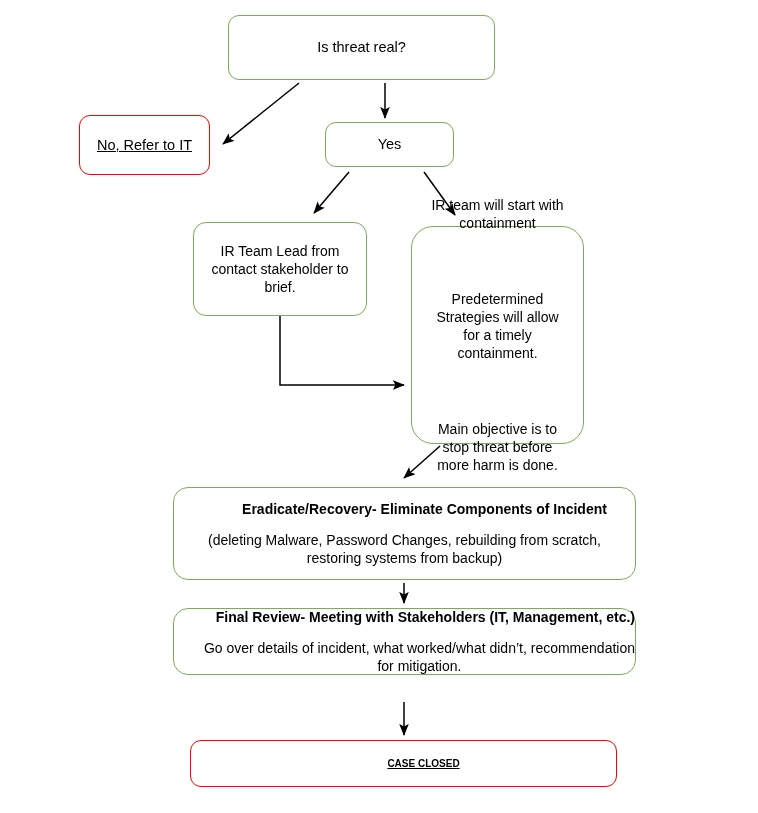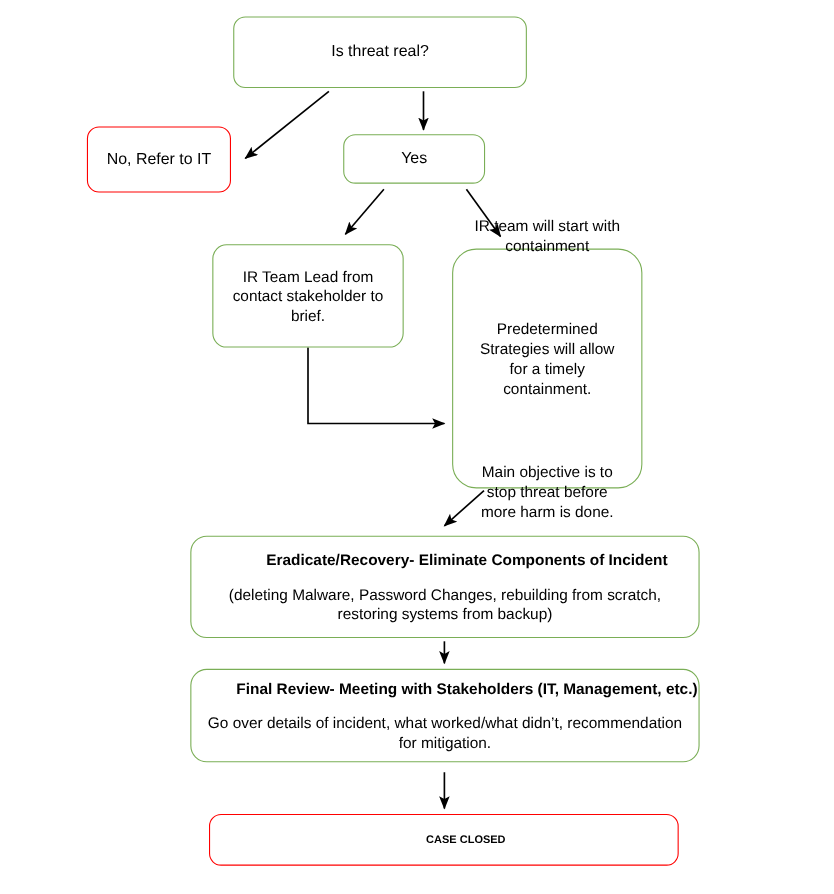--- a/index.html
+++ b/index.html
@@ -27,20 +27,21 @@
     align-items: center;
     justify-content: center;
     text-align: center;
     line-height: 1.30;
   }
   .node.green {
     border: 1.2px solid #7AAE56;
   }
   .node.red {
     border: 1.4px solid #FF0000;
+    text-decoration: underline;
   }
   .node .line {
     display: block;
     white-space: pre;
   }
   .node .para {
     display: block;
   }
   .para + .para {
     margin-top: 0.95em;
@@ -54,54 +55,55 @@
     left: 0;
     top: 0;
     width: 758px;
     height: 813px;
     pointer-events: none;
     overflow: visible;
   }
 
   
   #node-is-threat-real {
-    left: 212px; top: 15px; width: 267px; height: 65px;
+    left: 228px; top: 15px; width: 267px; height: 65px;
     border-radius: 11px;
     font-size: 14.5px;
   }
   #node-no-refer-to-it {
     left: 79px; top: 115px; width: 131px; height: 60px;
     border-radius: 11px;
     font-size: 14.5px;
   }
   #node-yes {
-    left: 312px; top: 122px; width: 129px; height: 45px;
+    left: 325px; top: 122px; width: 129px; height: 45px;
     border-radius: 11px;
     font-size: 14.5px;
   }
   #node-ir-team-lead {
     left: 193px; top: 222px; width: 174px; height: 94px;
     border-radius: 13px;
     font-size: 14px;
   }
   #node-containment {
     left: 411px; top: 226px; width: 173px; height: 218px;
     border-radius: 22px;
     font-size: 14px;
     gap: 44px;
   }
   #node-eradicate {
     left: 173px; top: 487px; width: 463px; height: 93px;
     border-radius: 15px;
     font-size: 14px;
   }
   #node-final-review {
-    left: 173px; top: 608px; width: 463px; height: 85px;
+    left: 173px; top: 608px; width: 463px; height: 67px;
     border-radius: 15px;
     font-size: 14px;
+    align-items: flex-end;
   }
   #node-case-closed {
     left: 190px; top: 740px; width: 427px; height: 47px;
     border-radius: 11px;
     font-size: 10px;
   }
   #node-eradicate .body,
   #node-final-review .body {
     margin-top: 0.9em;
   }

